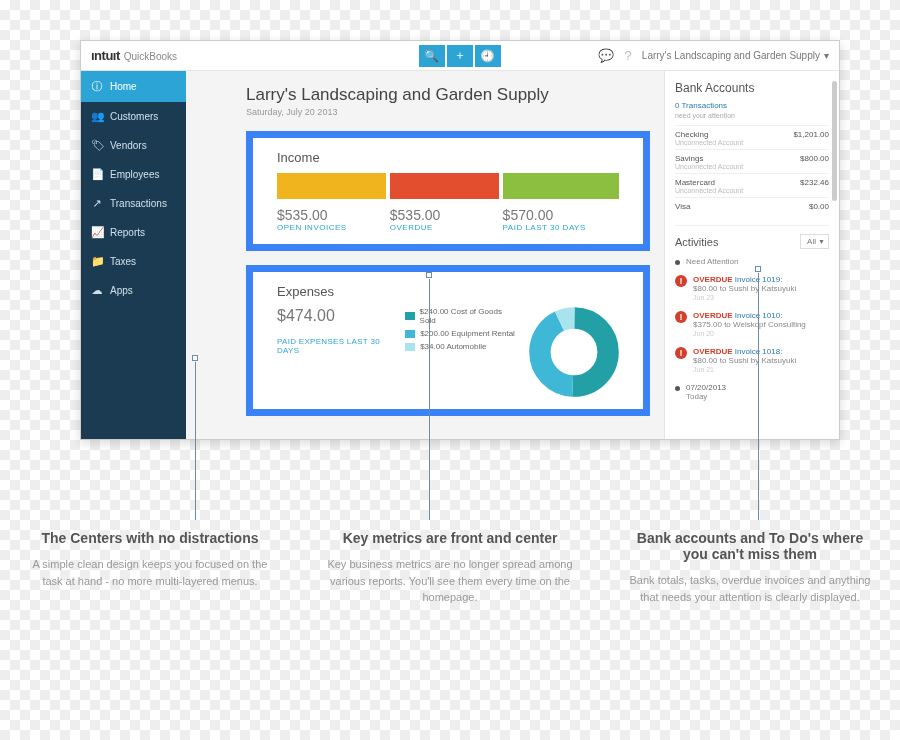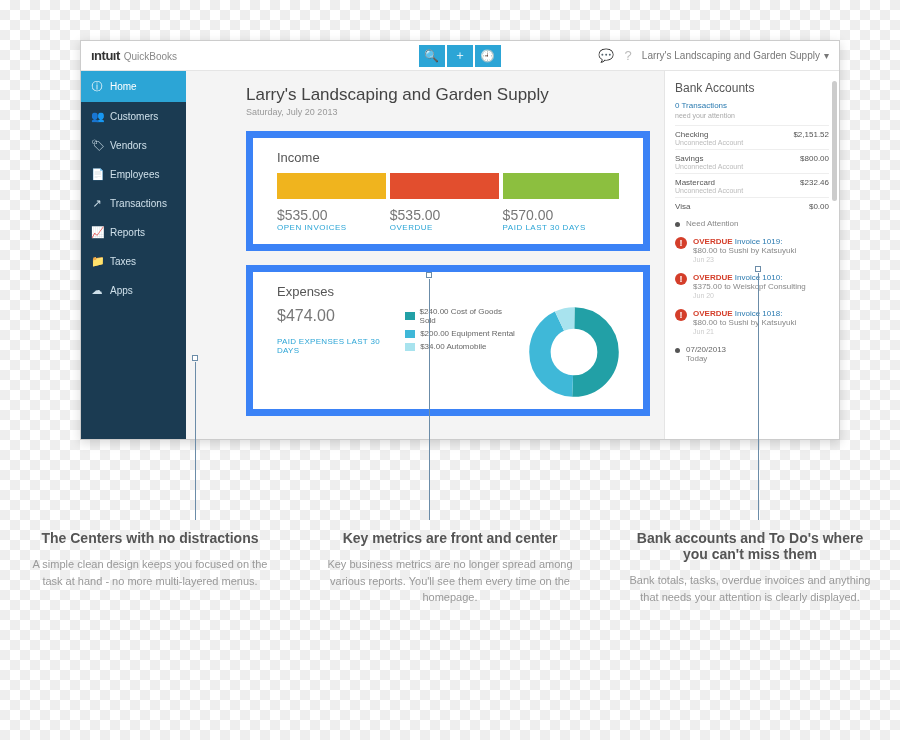--- a/index.html
+++ b/index.html
@@ -246,21 +246,21 @@
         <div class="scrollbar"></div>
 
         <div class="rs-title">Bank Accounts</div>
         <div class="notice">0 Transactions</div>
         <div class="notice-sub">need your attention</div>
         <div class="acct">
             <div>
               <div>Checking</div>
               <div class="sub">Unconnected Account</div>
             </div>
-            <div>$2,151.52</div>
+            <div>$1,201.00</div>
           </div>
         <div class="acct">
             <div>
               <div>Savings</div>
               <div class="sub">Unconnected Account</div>
             </div>
             <div>$800.00</div>
           </div>
         <div class="acct">
             <div>
@@ -269,20 +269,27 @@
             </div>
             <div>$232.46</div>
           </div>
         <div class="acct">
             <div>
               <div>Visa</div>
             </div>
             <div>$0.00</div>
           </div>
 
+        <div class="act-head">
+          <span class="t">Activities</span>
+          <span class="act-filter">
+            <span>All</span>
+            <span class="caret">▼</span>
+          </span>
+        </div>
 
         <div class="act-list">
           <div class="act-item">
             <div class="act-dot plain"></div>
             <div class="act-text"><span style="color:#888">Need Attention</span></div>
           </div>
           <div class="act-item">
             <div class="act-dot">!</div>
             <div class="act-text">
               <span class="ov">OVERDUE</span>

